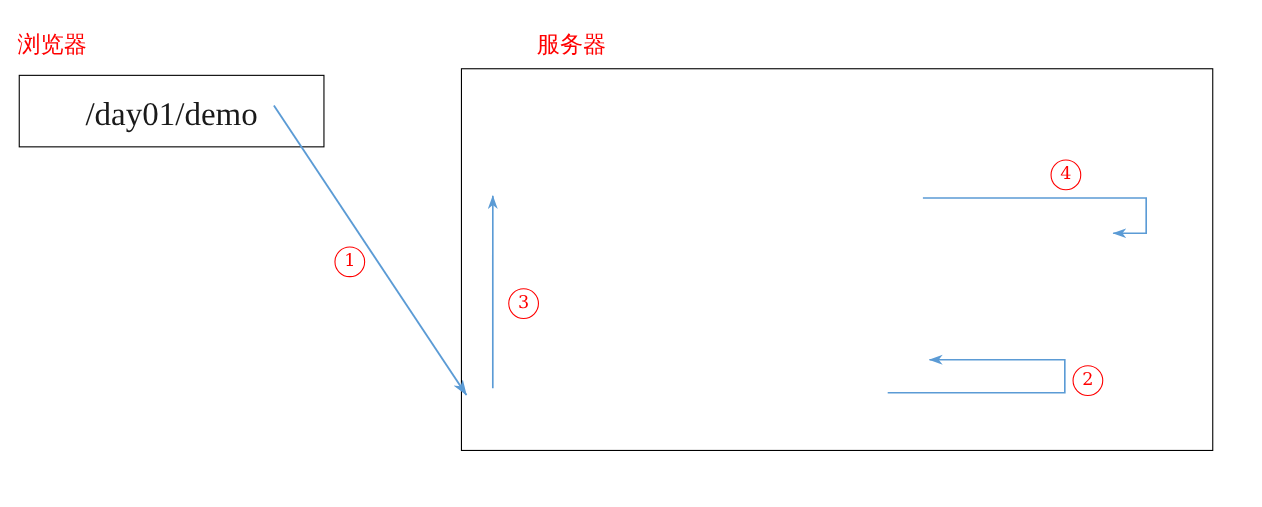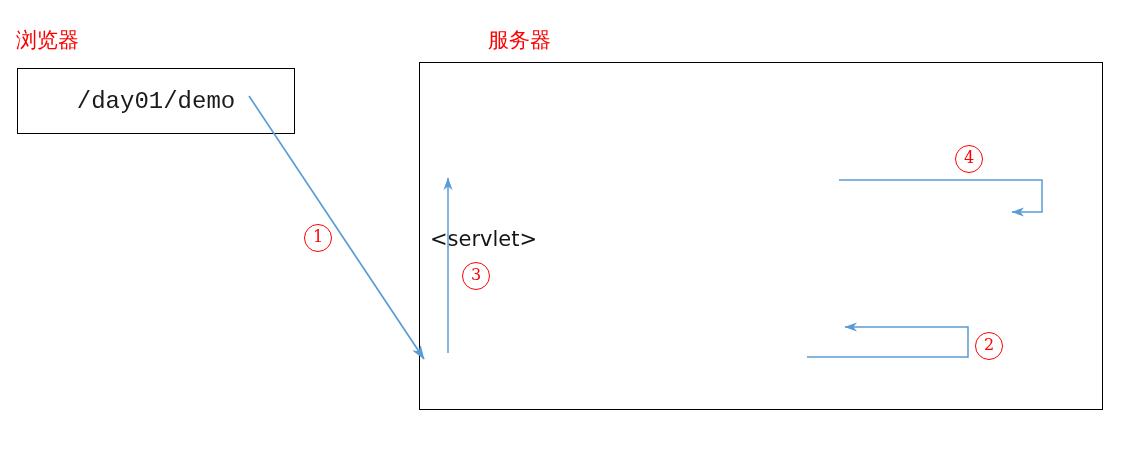--- a/index.html
+++ b/index.html
@@ -43,24 +43,24 @@
     left: 419px; top: 62px;
     width: 684px; height: 348px;
   }
 
   
   #browser-url {
     position: absolute;
     left: 17px; top: 88px;
     width: 278px;
     text-align: center;
-    font-size: 24px;
+    font-size: 30px;
     color: #1a1a1a;
     white-space: nowrap;
-    font-family: Liberation Mono, monospace;
+    font-family: Liberation Serif, serif;
   }
 
   
   #xml-code {
     position: absolute;
     left: 430px;
     top: 74px;
     font-size: 21px;
     line-height: 30px;
     color: #151515;
@@ -106,21 +106,20 @@
   <div class="section-title" id="server-title">服务器</div>
 
   <div class="panel" id="browser-panel"></div>
 
   <div id="browser-url">/day01/demo</div>
 
   <div class="panel" id="server-panel"></div>
 
   <div id="xml-code">
     <span class="line blank"></span>
-    <span class="line">&lt;servlet&gt;</span>
     
     
     
     
     
     
     
   </div>
 
   <svg id="connectors" viewBox="0 0 1147 461" xmlns="http://www.w3.org/2000/svg">

